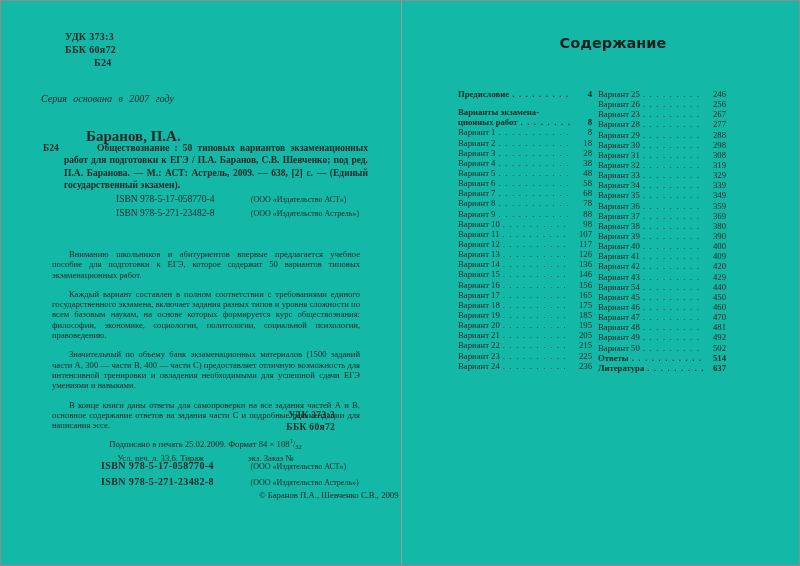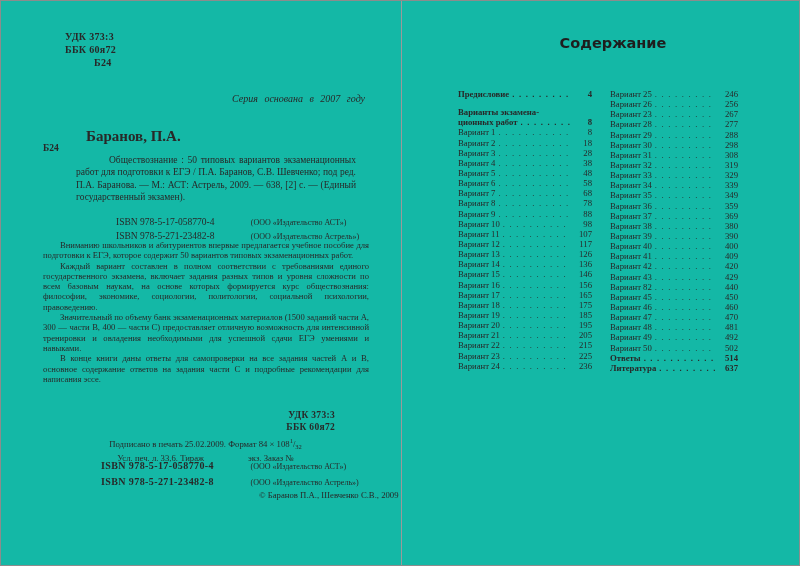--- a/index.html
+++ b/index.html
@@ -13,45 +13,45 @@
     font-family:"Liberation Serif","DejaVu Serif",serif;
     color:#282828;
   }
   .page{position:absolute;top:0;height:100%;}
   #left-page{left:0;width:401px;border-right:1px solid #9a9a9a;box-sizing:border-box;}
   #right-page{left:401px;width:398px;}
 
   
   .codes-top{position:absolute;left:64px;top:29px;font-weight:bold;font-size:10px;line-height:13px;letter-spacing:.3px;}
   .codes-top .b24{margin-left:29px;}
-  .series{position:absolute;left:40px;top:92px;width:324px;text-align:right;font-style:italic;font-size:10px;word-spacing:4px;}
+  .series{position:absolute;left:40px;top:92px;width:324px;text-align:left;font-style:italic;font-size:10px;word-spacing:4px;}
   .author{position:absolute;left:85px;top:127px;font-weight:bold;font-size:15px;}
   .catalog{position:absolute;left:42px;top:141px;width:325px;box-sizing:border-box;padding-left:21px;font-size:9.5px;line-height:12.4px;text-align:justify;}
   .catalog .code{position:absolute;left:0;top:0;font-weight:bold;}
-  .catalog .entry{margin:12px;text-indent:33px;}
+  .catalog .entry{margin:0;text-indent:33px;font-weight:bold;}
   .isbn-line{white-space:nowrap;text-indent:0;}
   .catalog .isbn-line{margin-left:52px;margin-top:1px;}
   .isbn-line .pub{font-size:8px;padding-left:34px;}
   .annotation{position:absolute;left:42px;top:239px;width:326px;font-size:8.6px;line-height:10.3px;text-align:justify;}
-  .annotation p{margin:0;text-indent:17px;}
+  .annotation p{margin:9px;text-indent:17px;}
   .codes-bottom{position:absolute;right:66px;top:409px;text-align:right;font-weight:bold;font-size:9.5px;line-height:11.5px;letter-spacing:.3px;}
   .imprint{position:absolute;left:42px;top:434px;width:325px;text-align:center;font-size:8.7px;line-height:11.5px;}
   .imprint sup{font-size:6.5px;vertical-align:4px;}
   .imprint sub{font-size:6.5px;vertical-align:-2px;}
   .imprint .gap{display:inline-block;width:44px;}
   .isbn-footer{position:absolute;left:100px;top:457px;font-size:10px;line-height:15px;}
   .isbn-footer .num{font-weight:bold;letter-spacing:.4px;}
   .copyright{position:absolute;left:258px;top:487px;font-size:8.7px;line-height:15px;text-align:center;}
 
   
   .toc-title{position:absolute;left:12px;top:34px;width:100%;text-align:center;
     font-family:"DejaVu Sans","Liberation Sans",sans-serif;font-weight:bold;font-size:14.5px;color:#1e1e1e;}
   .toc-col{position:absolute;top:88px;font-size:8.7px;}
   .col-left{left:56px;width:134px;}
-  .col-right{left:208px;width:128px;}
+  .col-right{left:196px;width:128px;}
   .toc-row{display:flex;align-items:baseline;height:10.15px;line-height:10.15px;}
   .toc-row .label{white-space:nowrap;}
   .toc-row .dots{flex:1;overflow:hidden;white-space:nowrap;margin:0 3px;}
   .toc-row .dots::after{content:". . . . . . . . . . . . . . . . . . . . . . . . . . . . . .";letter-spacing:1.2px;}
   .toc-row .pagenum{text-align:right;min-width:19px;white-space:nowrap;}
   .toc-row.bold{font-weight:bold;}
   .toc-row.gap-before{margin-top:8px;}
   .toc-row.no-page .dots::after{content:"";}
   .toc-row.no-page .pagenum{visibility:hidden;}
 </style>
@@ -400,21 +400,21 @@
           <span class="pagenum">420</span>
         </div>
 
         <div class="toc-row">
           <span class="label">Вариант 43</span>
           <span class="dots"></span>
           <span class="pagenum">429</span>
         </div>
 
         <div class="toc-row">
-          <span class="label">Вариант 82</span>
+          <span class="label">Вариант 54</span>
           <span class="dots"></span>
           <span class="pagenum">440</span>
         </div>
 
         <div class="toc-row">
           <span class="label">Вариант 45</span>
           <span class="dots"></span>
           <span class="pagenum">450</span>
         </div>
 

